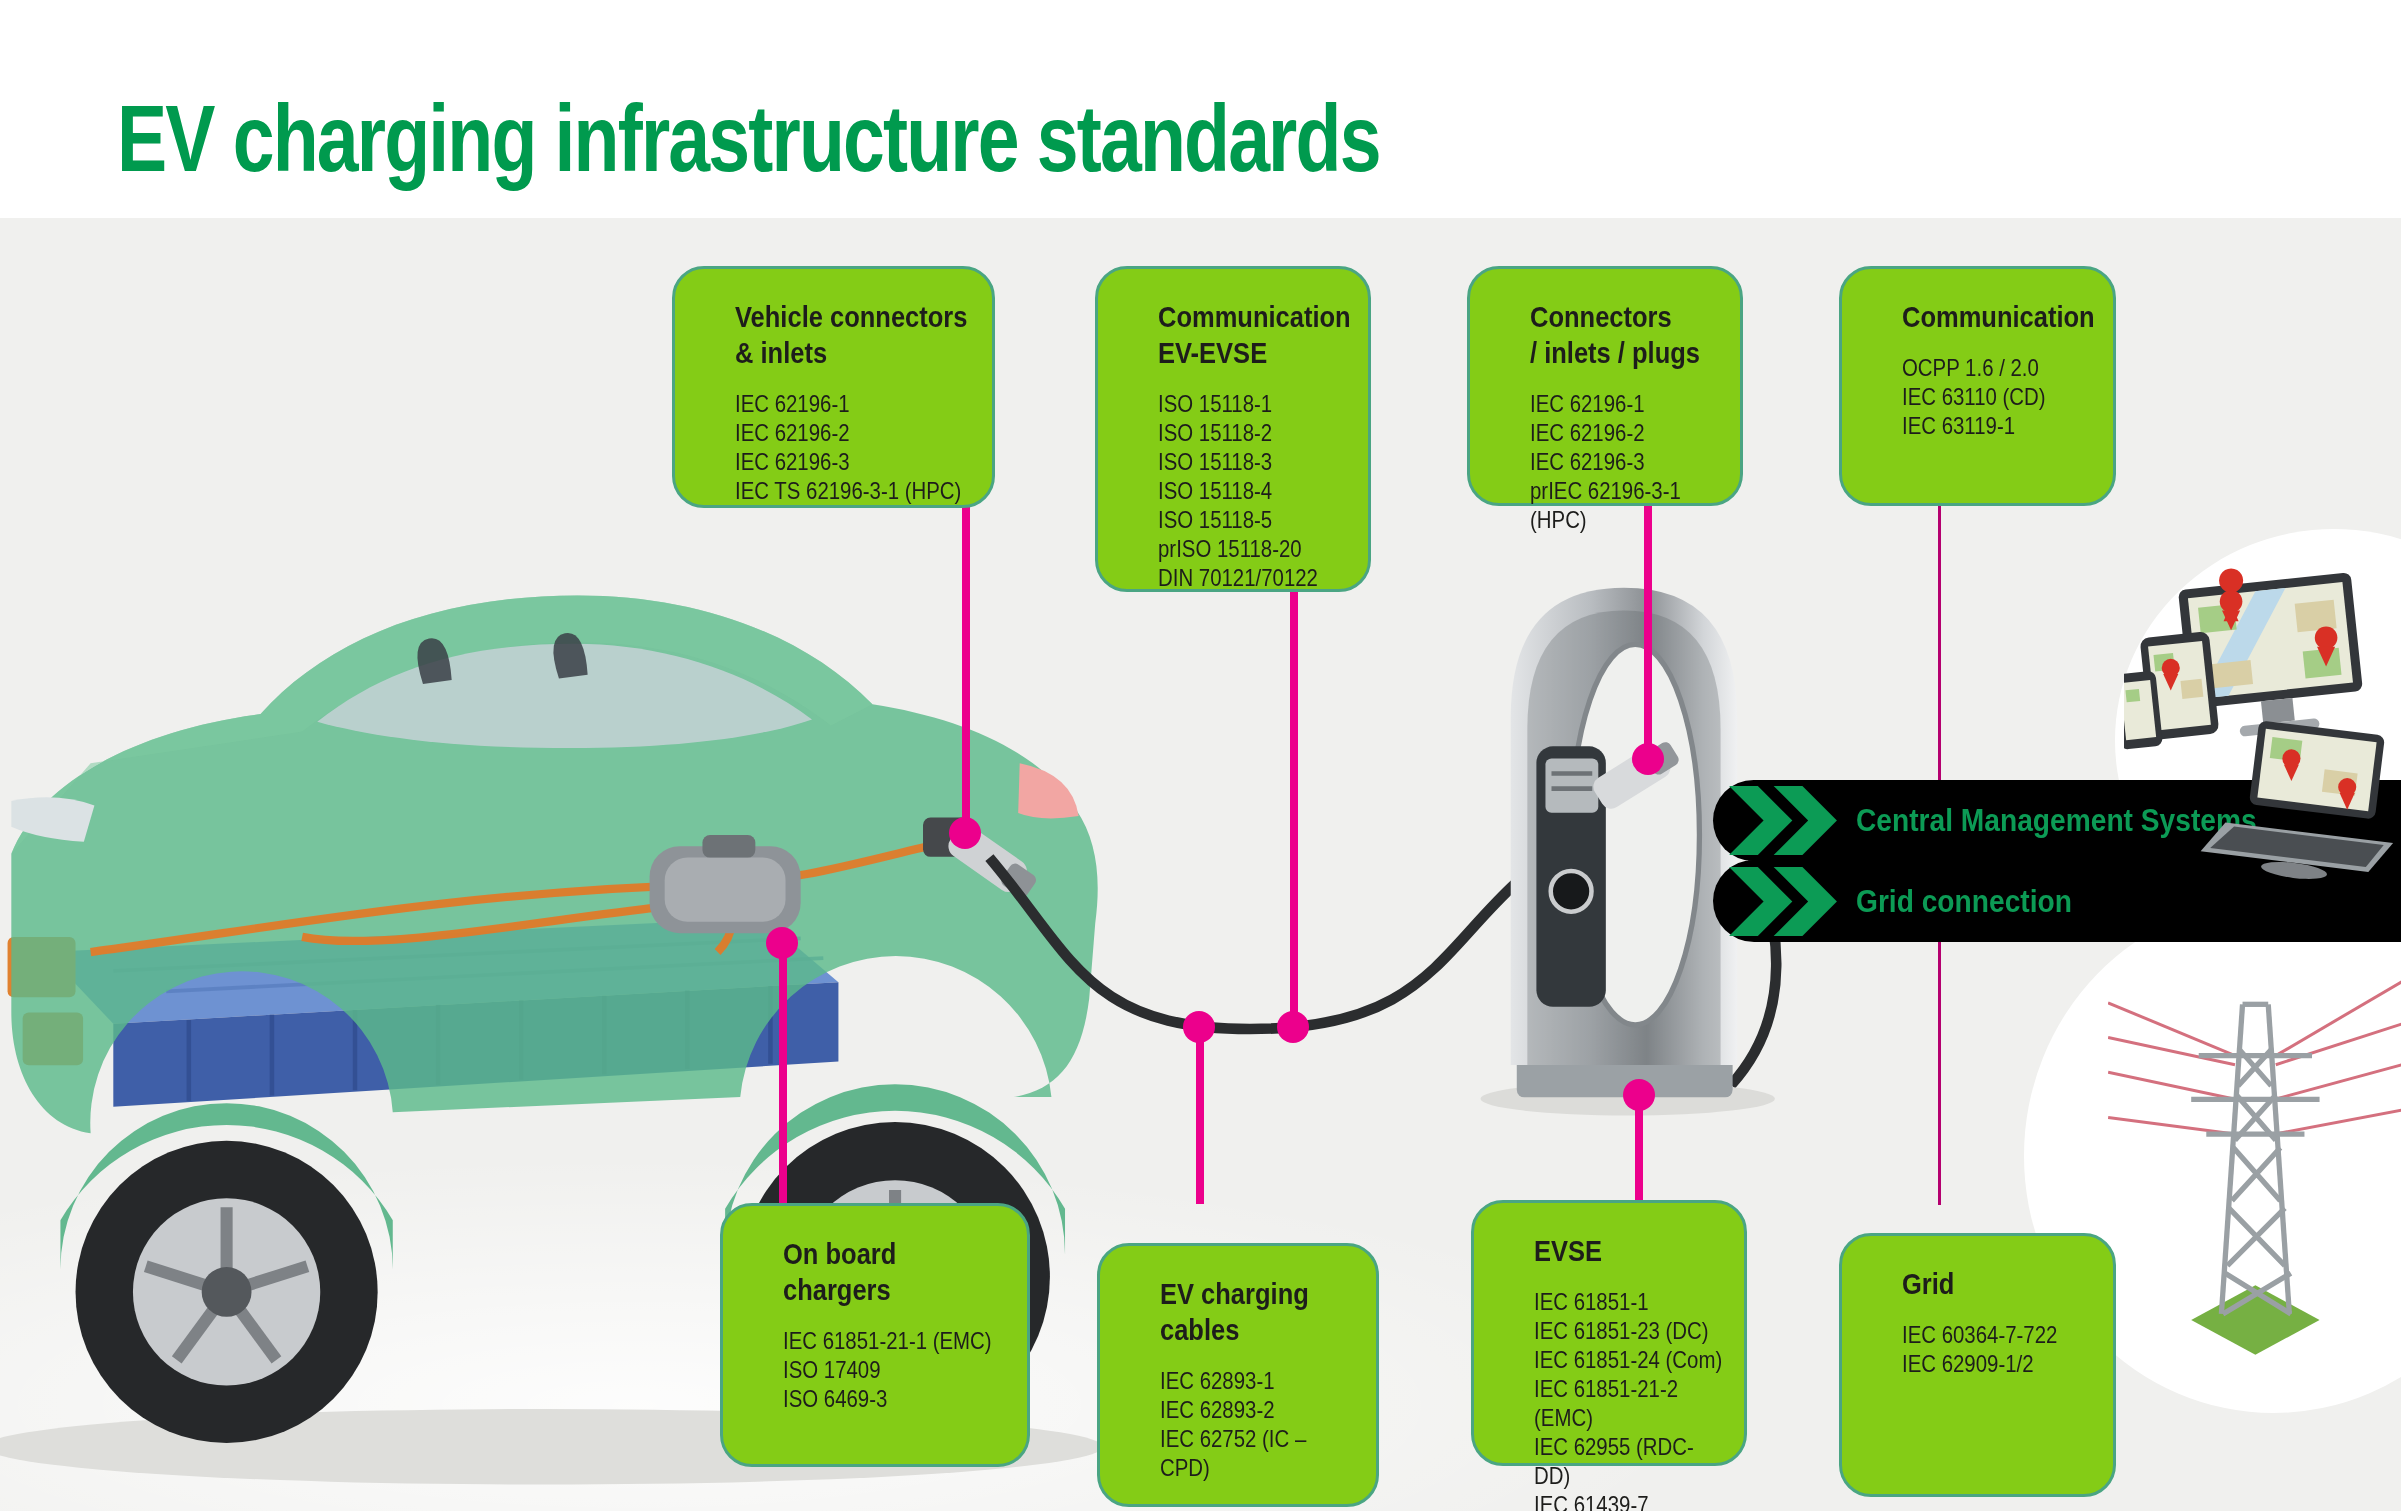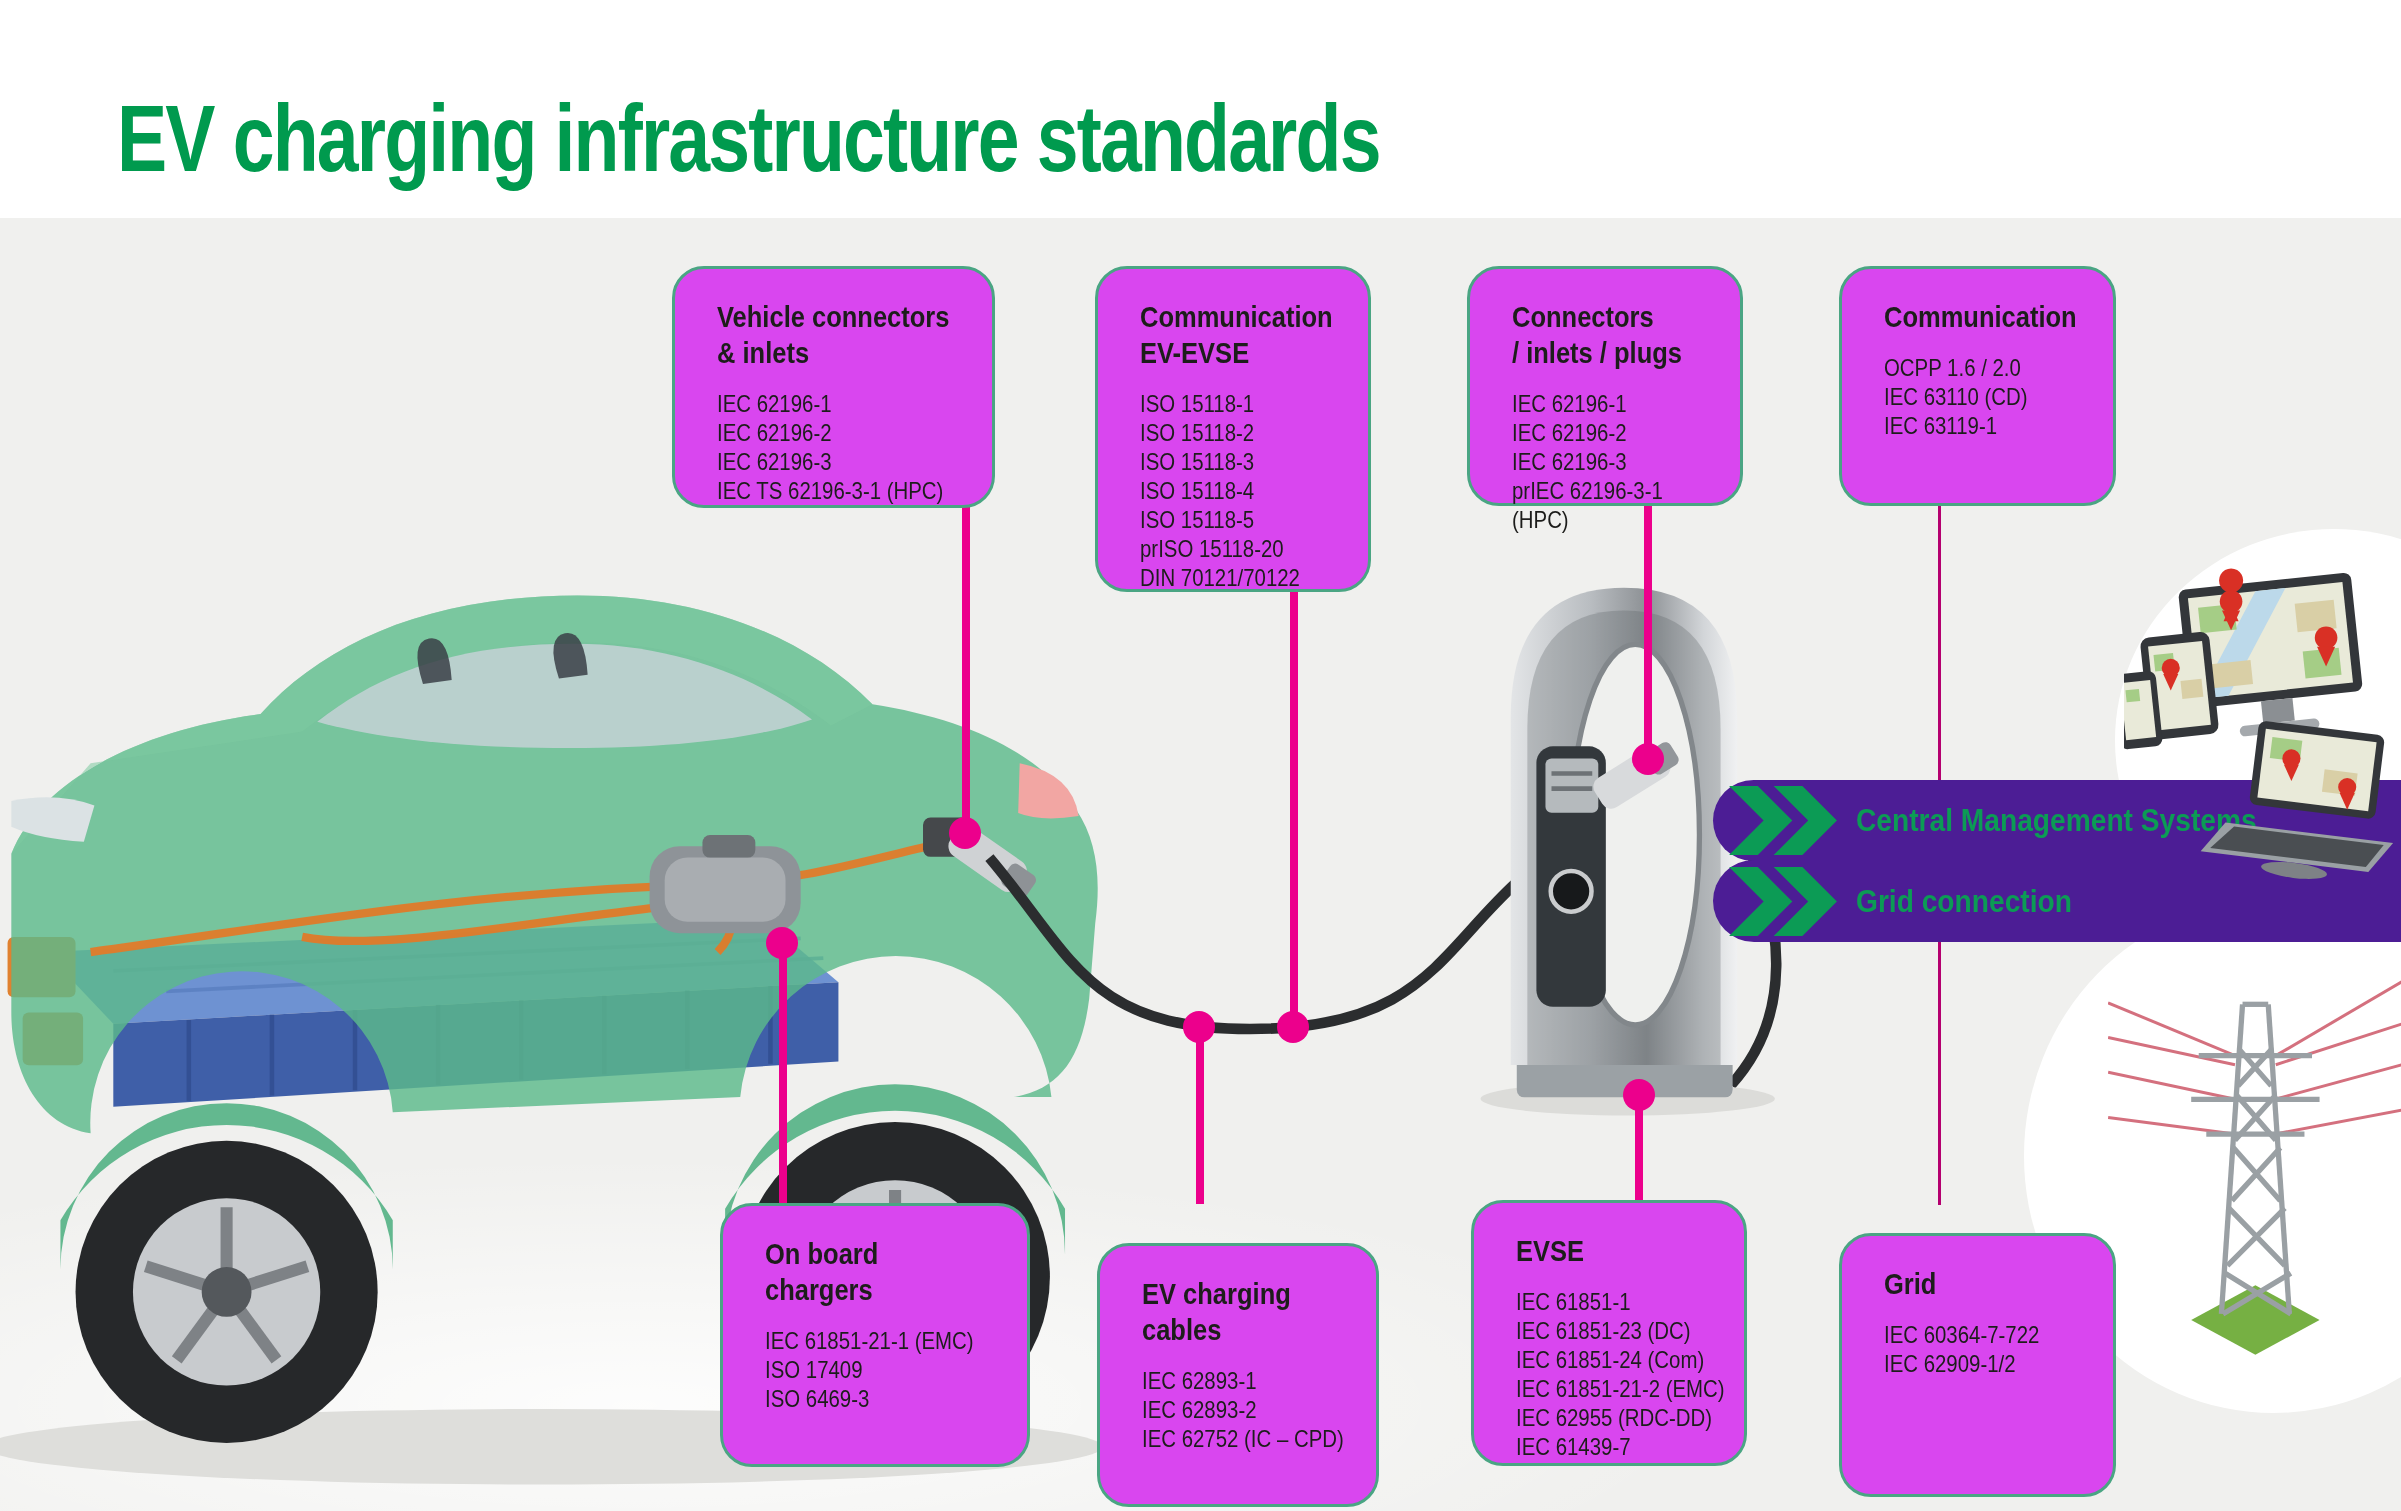--- a/index.html
+++ b/index.html
@@ -5,32 +5,32 @@
   html,body{margin:0;padding:0;background:#ffffff;}
   #canvas{position:relative;width:2401px;height:1512px;overflow:hidden;background:#ffffff;
           font-family:"Liberation Sans","DejaVu Sans",sans-serif;color:#1d1d1b;}
   .bg-band{position:absolute;left:0;top:218px;width:2401px;height:1294px;background:#f0f0ee;}
   .floor-glow{position:absolute;left:-151px;top:1133px;width:1964px;height:453px;
               background:radial-gradient(ellipse at 40% 60%, rgba(255,255,255,.85) 0%, rgba(255,255,255,0) 65%);}
   .page-title{position:absolute;left:117px;top:85px;font-size:94px;font-weight:bold;
               letter-spacing:-2.3px;color:#009a4e;white-space:nowrap;
               transform:scaleX(0.80);transform-origin:0 0;}
   
-  .stdbox{position:absolute;background:#d946ef;border:3.8px solid #4aa583;border-radius:32px;
-          box-sizing:border-box;padding:30px 15px 0 42px;z-index:40;}
+  .stdbox{position:absolute;background:#84cc16;border:3.8px solid #4aa583;border-radius:32px;
+          box-sizing:border-box;padding:30px 15px 0 60px;z-index:40;}
   .condense{transform:scaleX(0.85);transform-origin:0 0;width:117%;}
   .box-h{font-weight:bold;font-size:30px;line-height:36px;color:#1d1d1b;}
   .box-items{margin-top:18px;}
   .box-i{font-size:24px;line-height:29px;color:#1d1d1b;}
   
   .mline{position:absolute;width:8.3px;background:#ec008c;z-index:30;}
   .mdot{position:absolute;width:32px;height:32px;border-radius:50%;background:#ec008c;z-index:31;}
   .thinline{position:absolute;width:3px;background:#b5006f;z-index:5;}
   
-  .strip{position:absolute;left:1713px;width:688px;background:#4c1d95;border-radius:41px 0 0 41px;
+  .strip{position:absolute;left:1713px;width:688px;background:#000000;border-radius:41px 0 0 41px;
          display:flex;align-items:center;z-index:20;}
   .strip-text{font-size:32px;font-weight:bold;color:#0c9b55;white-space:nowrap;
               transform:scaleX(0.88);transform-origin:0 0;margin-left:18px;}
   .chev{margin-left:15px;flex:0 0 auto;}
   .bubble{position:absolute;background:#ffffff;border-radius:50%;z-index:18;}
   .illus{position:absolute;z-index:22;}
   .scene{position:absolute;z-index:10;}
 </style>
 </head>
 <body>

